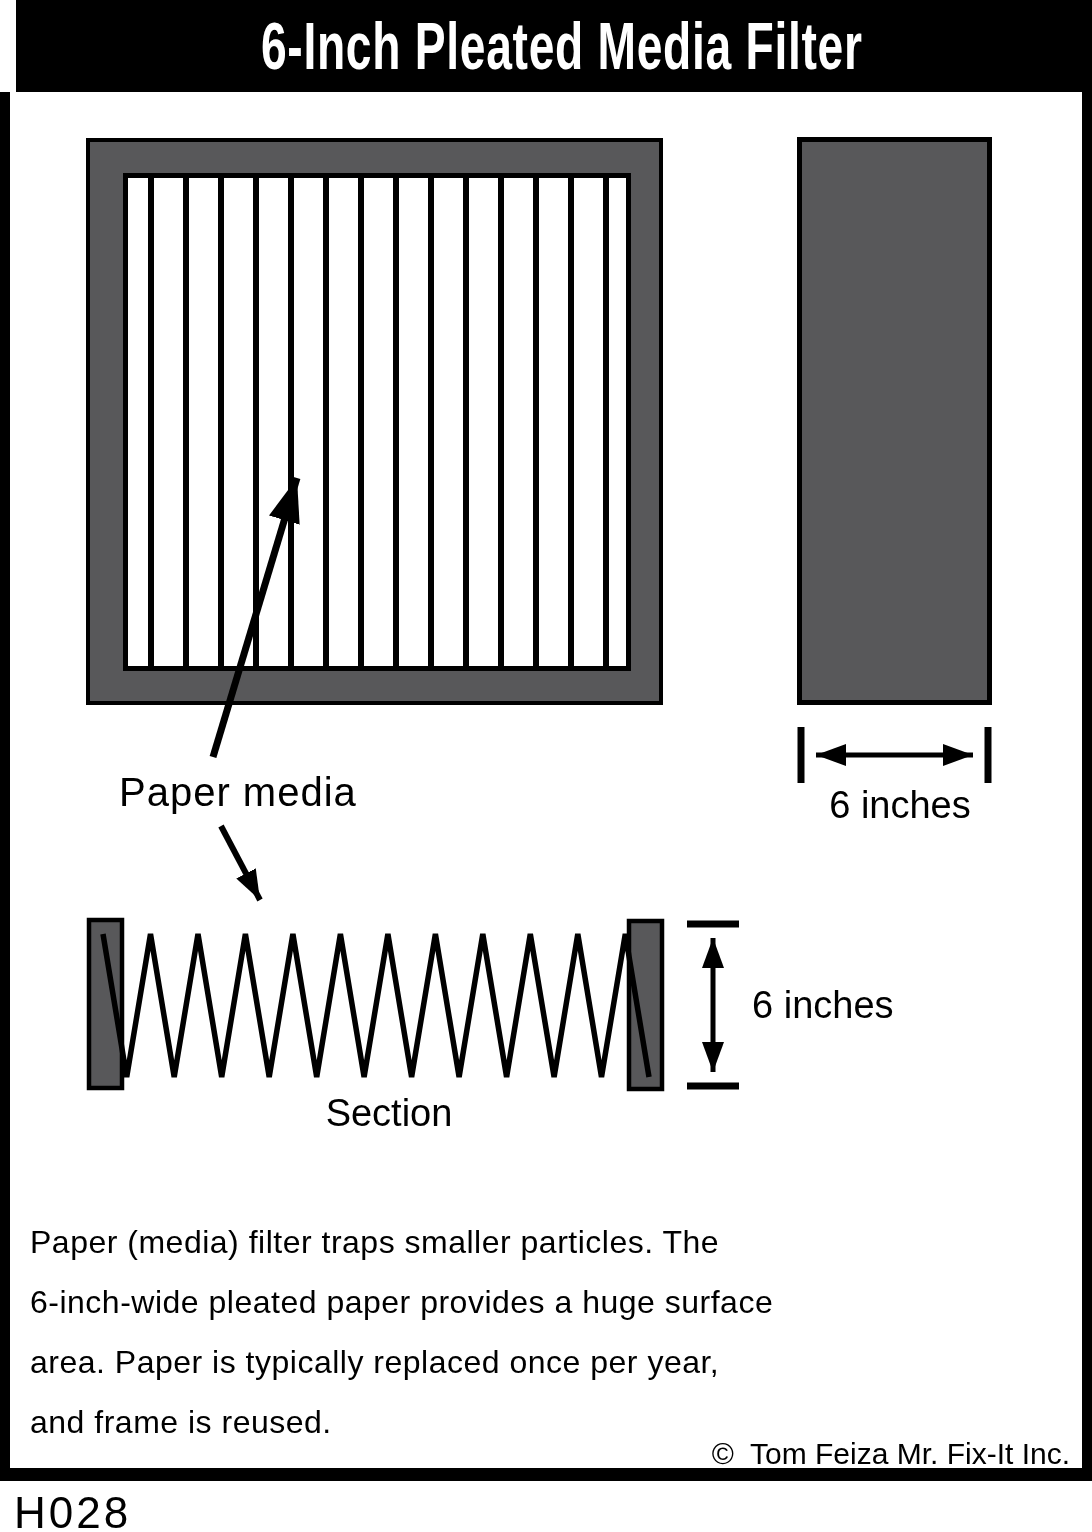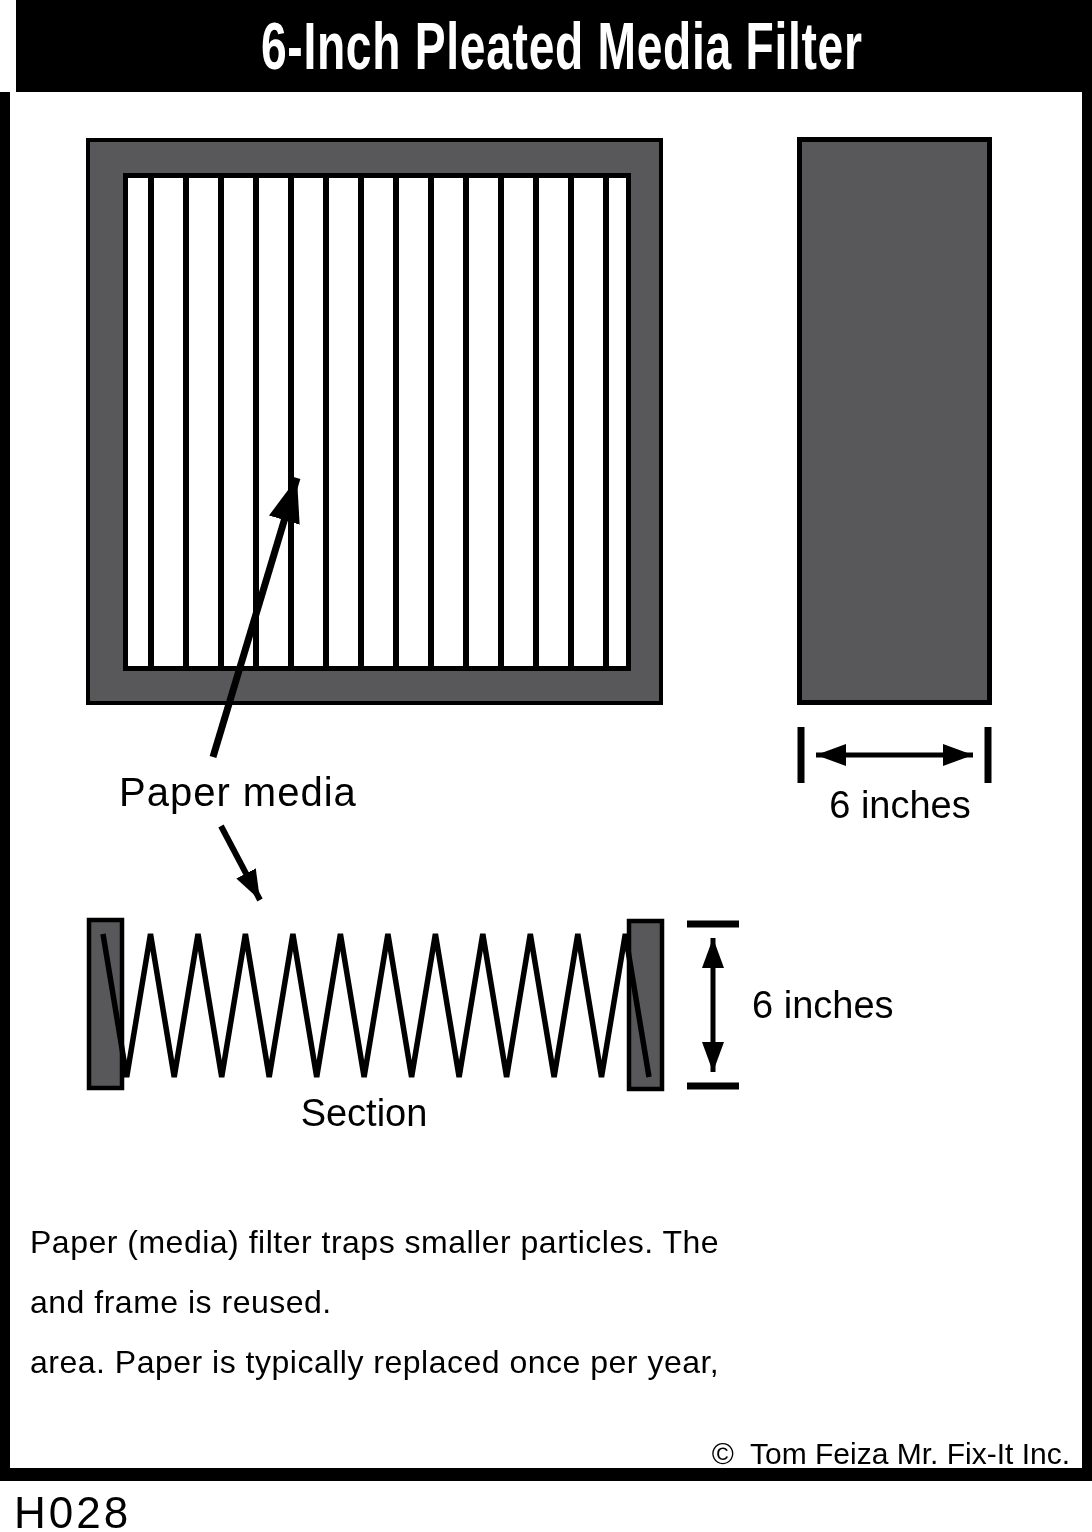--- a/index.html
+++ b/index.html
@@ -54,21 +54,21 @@
     box-sizing:border-box;border:5px solid var(--ink);
     background:var(--frame_gray);
   }
   
   .overlay{position:absolute;left:0;top:0;width:1092px;height:1532px;pointer-events:none;}
   
   .hand{position:absolute;white-space:nowrap;color:var(--ink);}
   .label-paper-media{left:77px;top:770px;font-size:40px;letter-spacing:1px;margin-left:42px;}
   .label-width{left:790px;top:784px;width:220px;text-align:center;font-size:38px;}
   .label-depth{left:752px;top:984px;font-size:38px;}
-  .label-section{left:264px;top:1092px;width:200px;text-align:center;font-size:38px;}
+  .label-section{left:289px;top:1092px;width:200px;text-align:center;font-size:38px;}
   
   .description{
     position:absolute;left:30px;top:1212px;width:1015px;
     font-size:32px;line-height:60px;letter-spacing:.5px;color:var(--ink);
   }
   
   .copyright{
     position:absolute;right:22px;top:1437px;font-size:30px;white-space:nowrap;text-align:right;
   }
   .copyright .sym{margin-right:16px;}
@@ -133,22 +133,23 @@
   <div class="hand label-paper-media">Paper media</div>
 
   <div class="hand label-width">6 inches</div>
 
   <div class="hand label-depth">6 inches</div>
 
   <div class="hand label-section">Section</div>
 
   <div class="description">
     <div>Paper (media) filter traps smaller particles. The</div>
+    <div>6-inch-wide pleated paper provides a huge surface</div>
+    <div>area. Paper is typically replaced once per year,</div>
     <div>and frame is reused.</div>
-    <div>area. Paper is typically replaced once per year,</div>
   </div>
 
   <div class="copyright">
     <span class="sym">©</span><span>Tom Feiza Mr. Fix-It Inc.</span>
   </div>
 
   <div class="drawing-code">H028</div>
 
 </div>
 

